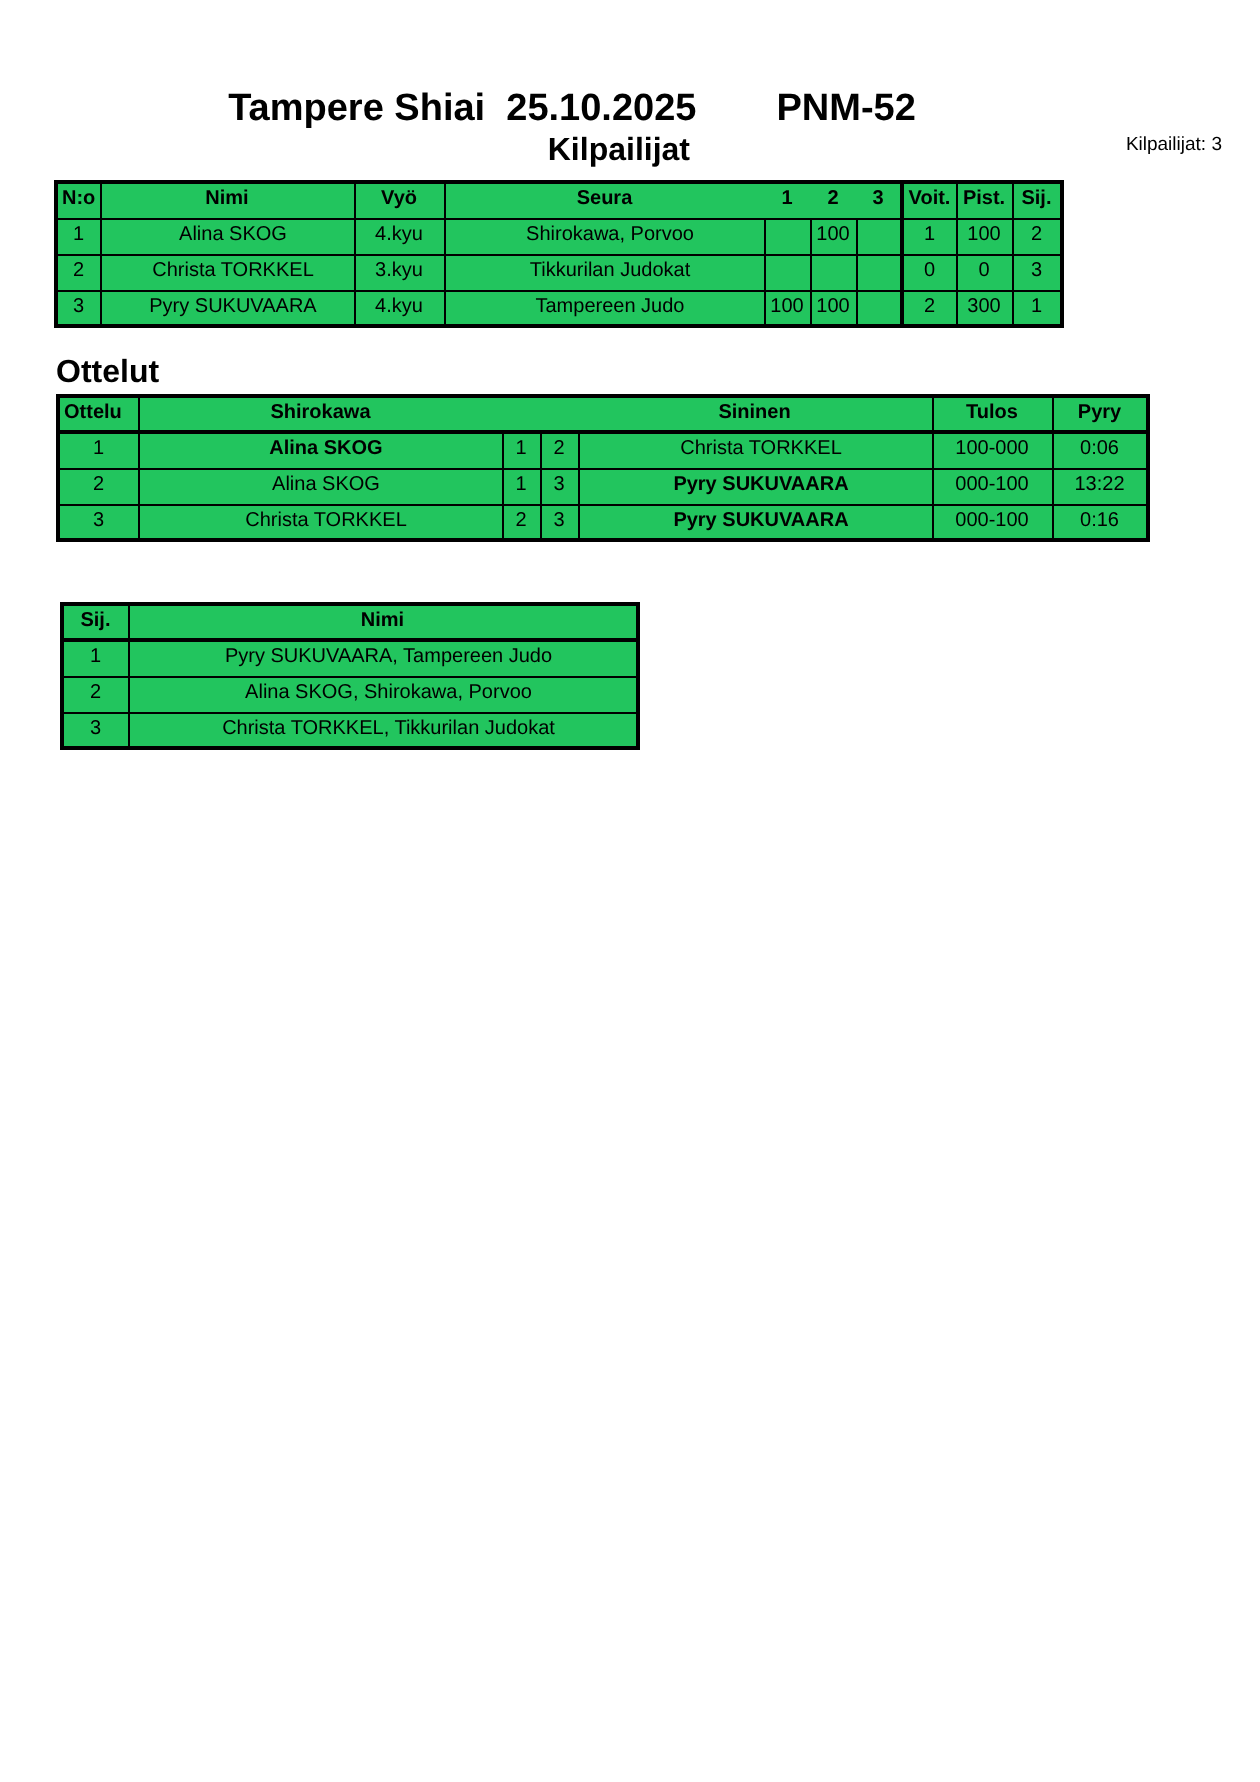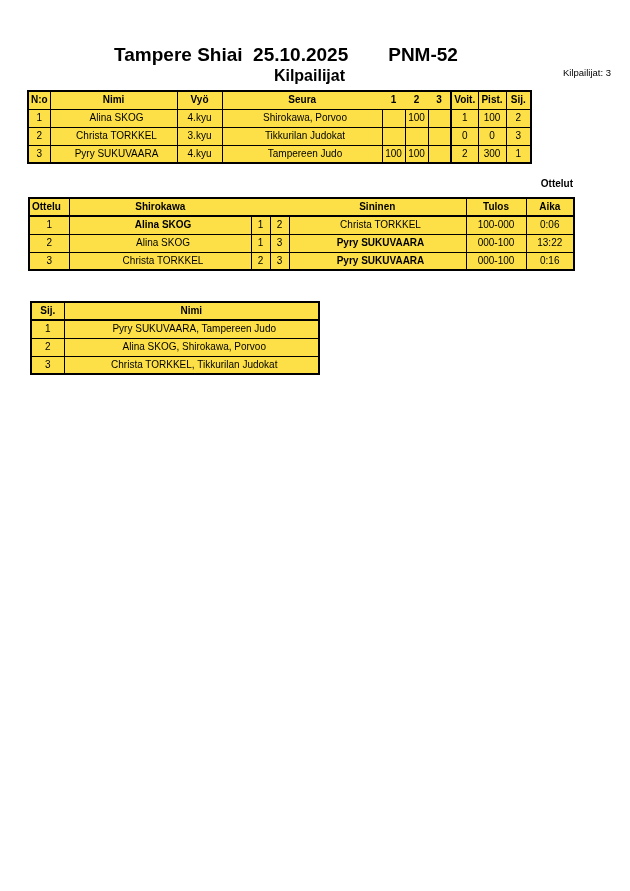--- a/index.html
+++ b/index.html
@@ -14,28 +14,28 @@
   }
   .main-title .code { margin-left:40px; }
   .subtitle {
     position:absolute; top:67px; left:145px; width:200px;
     text-align:right; font-size:16px; font-weight:bold;
   }
   .count {
     position:absolute; top:67px; right:19px; font-size:9.5px;padding-left:26px;
   }
   .section-title {
-    position:absolute; font-size:10px; font-weight:bold; text-align:right;
+    position:absolute; font-size:16px; font-weight:bold; text-align:left;
   }
   #ottelut-title  { left:28px; top:178px; width:545px; }
   #tulokset-title { left:30px; top:284px; width:288px;margin-top:16px; }
 
   table {
     position:absolute; border-collapse:collapse; table-layout:fixed;
-    background:#fde047; border:2px solid #000;
+    background:#22c55e; border:2px solid #000;
   }
   #competitors-table { left:27px; top:90px;  width:503px; }
   #matches-table     { left:28px; top:197px; width:545px; }
   #results-table     { left:30px; top:301px; width:288px; }
 
   th, td {
     border:1px solid #000; height:18px; font-size:10px;
     padding:0 2px; line-height:16px; text-align:center;
     white-space:nowrap; overflow:hidden; vertical-align:middle;
   }
@@ -136,21 +136,21 @@
       <col style="width:48px">
   </colgroup>
   <thead>
     <tr>
       <th class="al">Ottelu</th>
       <th>Shirokawa</th>
       <th class="nogrid-l"></th>
       <th class="nogrid-l"></th>
       <th class="nogrid-l">Sininen</th>
       <th>Tulos</th>
-      <th>Aika</th>
+      <th>Pyry</th>
     </tr>
   </thead>
   <tbody>
     <tr>
       <td>1</td>
       <td class="name" style="font-weight: bold;">Alina SKOG</td>
       <td>1</td>
       <td>2</td>
       <td class="name">Christa TORKKEL</td>
       <td>100-000</td>

